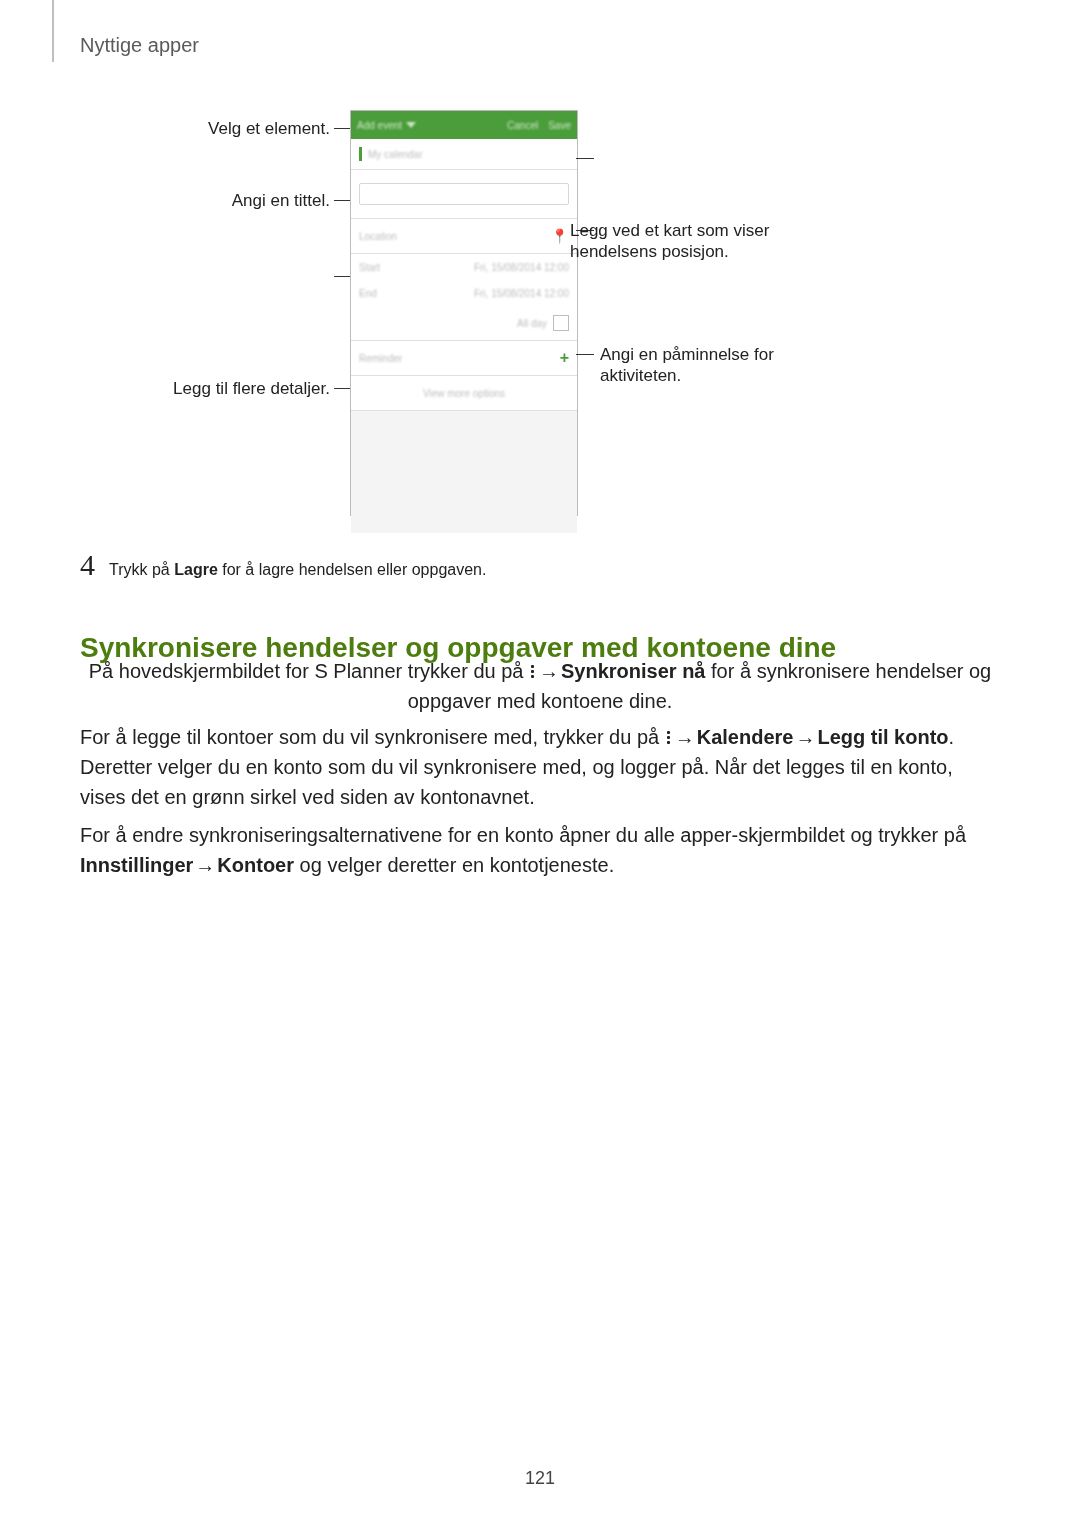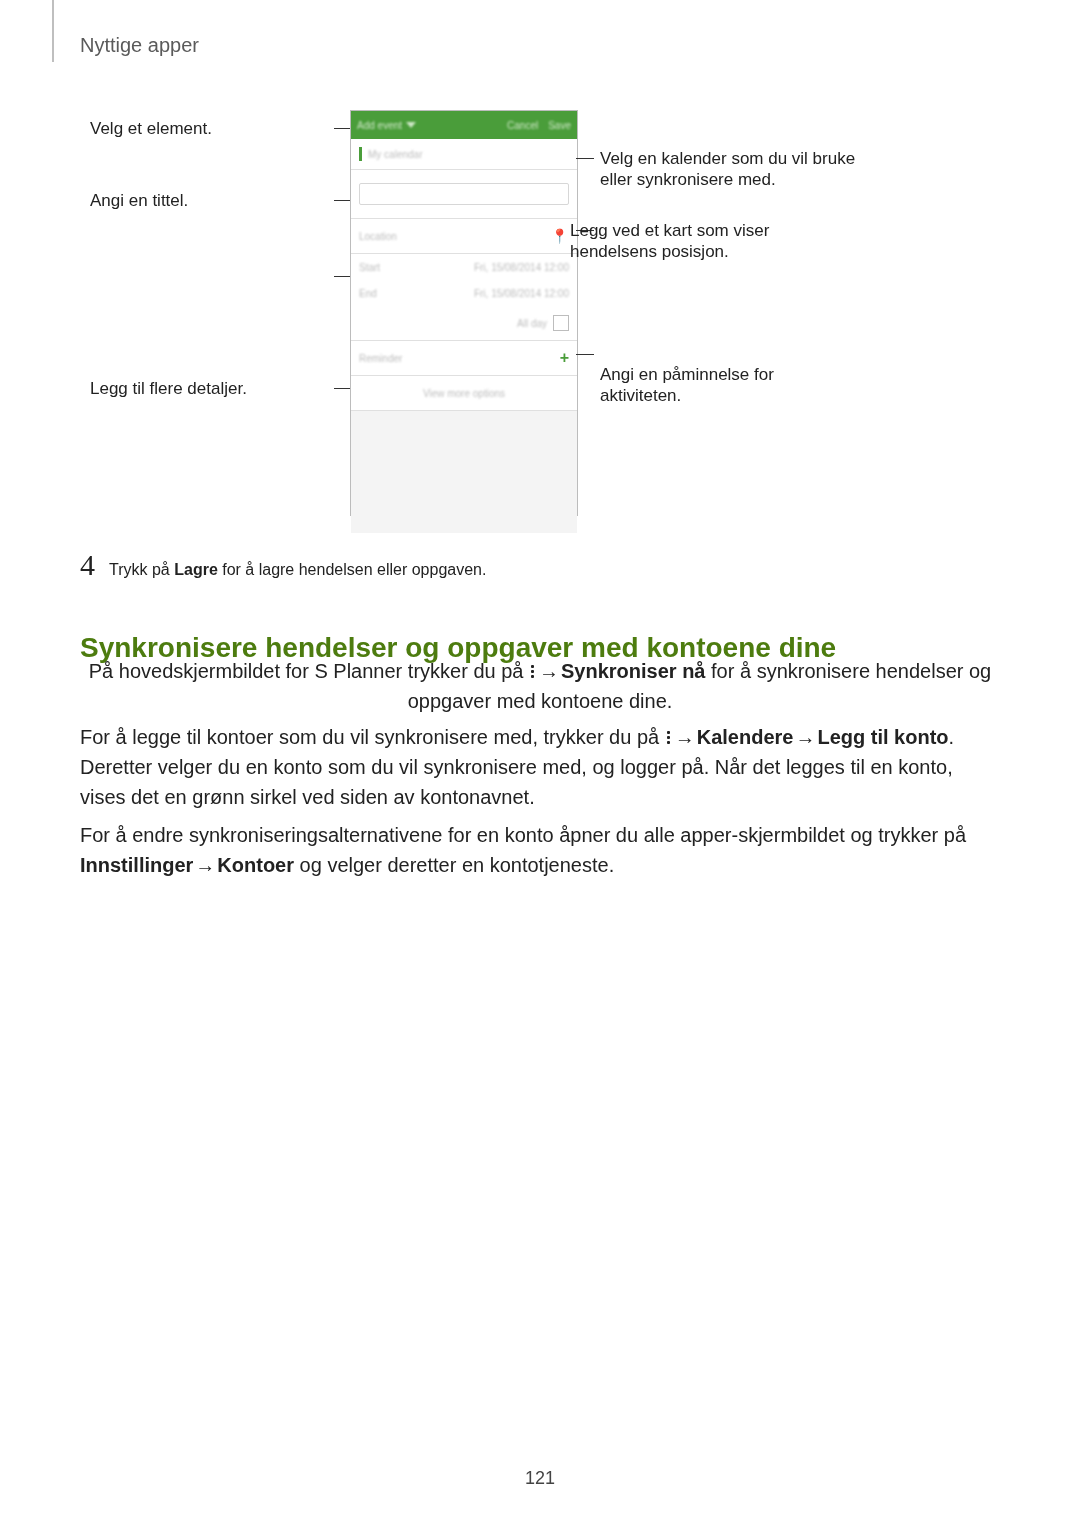--- a/index.html
+++ b/index.html
@@ -154,21 +154,21 @@
     align-items: center;
     justify-content: center;
   }
   
   .callout {
     position: absolute;
     font-size: 17px;
     color: #222;
     line-height: 1.25;
   }
-  .co-left { text-align: left; }
+  .co-left { text-align: right; }
   .co-line {
     position: absolute;
     background: #333;
     height: 1px;
   }
   
   .step4 {
     position: absolute;
     left: 80px;
     top: 548px;
@@ -298,33 +298,29 @@
 
   <div class="callout co-left" style="left:0; top:80px; width:240px;">Angi en tittel.</div>
   <div class="co-line" style="left:244px; top:90px; width:16px;"></div>
 
   <div class="co-line" style="left:244px; top:166px; width:16px;"></div>
 
   <div class="callout co-left" style="left:0; top:268px; width:240px;">Legg til flere detaljer.</div>
   <div class="co-line" style="left:244px; top:278px; width:16px;"></div>
 
   <div class="co-line" style="left:486px; top:48px; width:18px;"></div>
-  <div class="callout" style="left:510px; top:38px; width:320px;">
-    <span>Velg en kalender som du vil bruke</span><br>
-    <span>eller synkronisere med.</span>
-  </div>
 
   <div class="co-line" style="left:486px; top:120px; width:18px;"></div>
   <div class="callout" style="left:480px; top:110px; width:320px;">
     <span>Legg ved et kart som viser</span><br>
     <span>hendelsens posisjon.</span>
   </div>
 
   <div class="co-line" style="left:486px; top:244px; width:18px;"></div>
-  <div class="callout" style="left:510px; top:234px; width:320px;margin-top:20px;">
+  <div class="callout" style="left:510px; top:234px; width:320px;">
     <span>Angi en påminnelse for</span><br>
     <span>aktiviteten.</span>
   </div>
 </div>
 
 <div class="step4">
   <div class="step-num">4</div>
   <div class="step-text">
     <span>Trykk på </span><span class="bold">Lagre</span><span> for å lagre hendelsen eller oppgaven.</span>
   </div>

